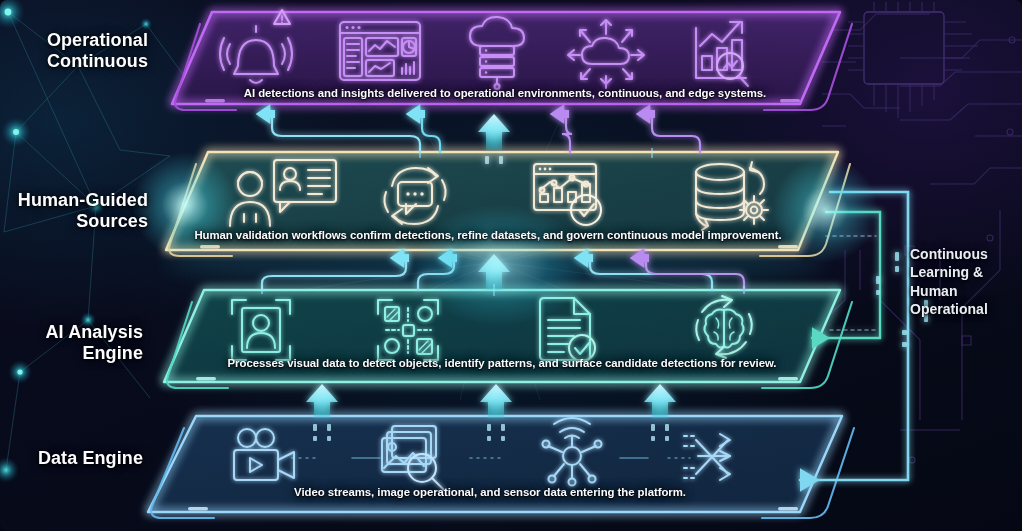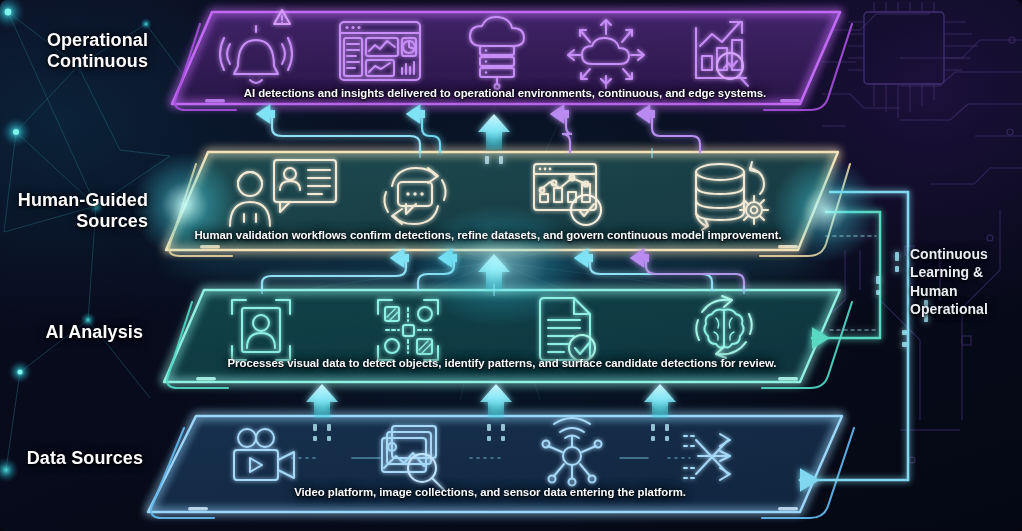--- a/index.html
+++ b/index.html
@@ -544,33 +544,34 @@
     <div>Continuous</div>
   </div>
 
   <div class="rowlabel" style="left:0;top:190px;width:148px;font-size:18px;padding-left:8px;">
     <div>Human-Guided</div>
     <div>Sources</div>
   </div>
 
   <div class="rowlabel" style="left:0;top:305px;width:143px;font-size:18px;margin-top:17px;">
     <div>AI Analysis</div>
+    <div>Engine</div>
   </div>
 
   <div class="rowlabel" style="left:0;top:448px;width:143px;font-size:18px;">
-    <div>Data Sources</div>
+    <div>Data Engine</div>
   </div>
 
   <div class="caption" style="left:160px;top:87px;width:690px;">AI detections and insights delivered to operational environments, continuous, and edge systems.</div>
 
   <div class="caption" style="left:138px;top:229px;width:700px;">Human validation workflows confirm detections, refine datasets, and govern continuous model improvement.</div>
 
   <div class="caption" style="left:152px;top:357px;width:700px;">Processes visual data to detect objects, identify patterns, and surface candidate detections for review.</div>
 
-  <div class="caption" style="left:140px;top:486px;width:700px;">Video platform, image collections, and sensor data entering the platform.</div>
+  <div class="caption" style="left:140px;top:486px;width:700px;">Video streams, image operational, and sensor data entering the platform.</div>
 
   <div id="loop-label">
     <div>Continuous</div>
     <div>Learning &amp;</div>
     <div>Human</div>
     <div>Operational</div>
   </div>
 
 </div>
 

